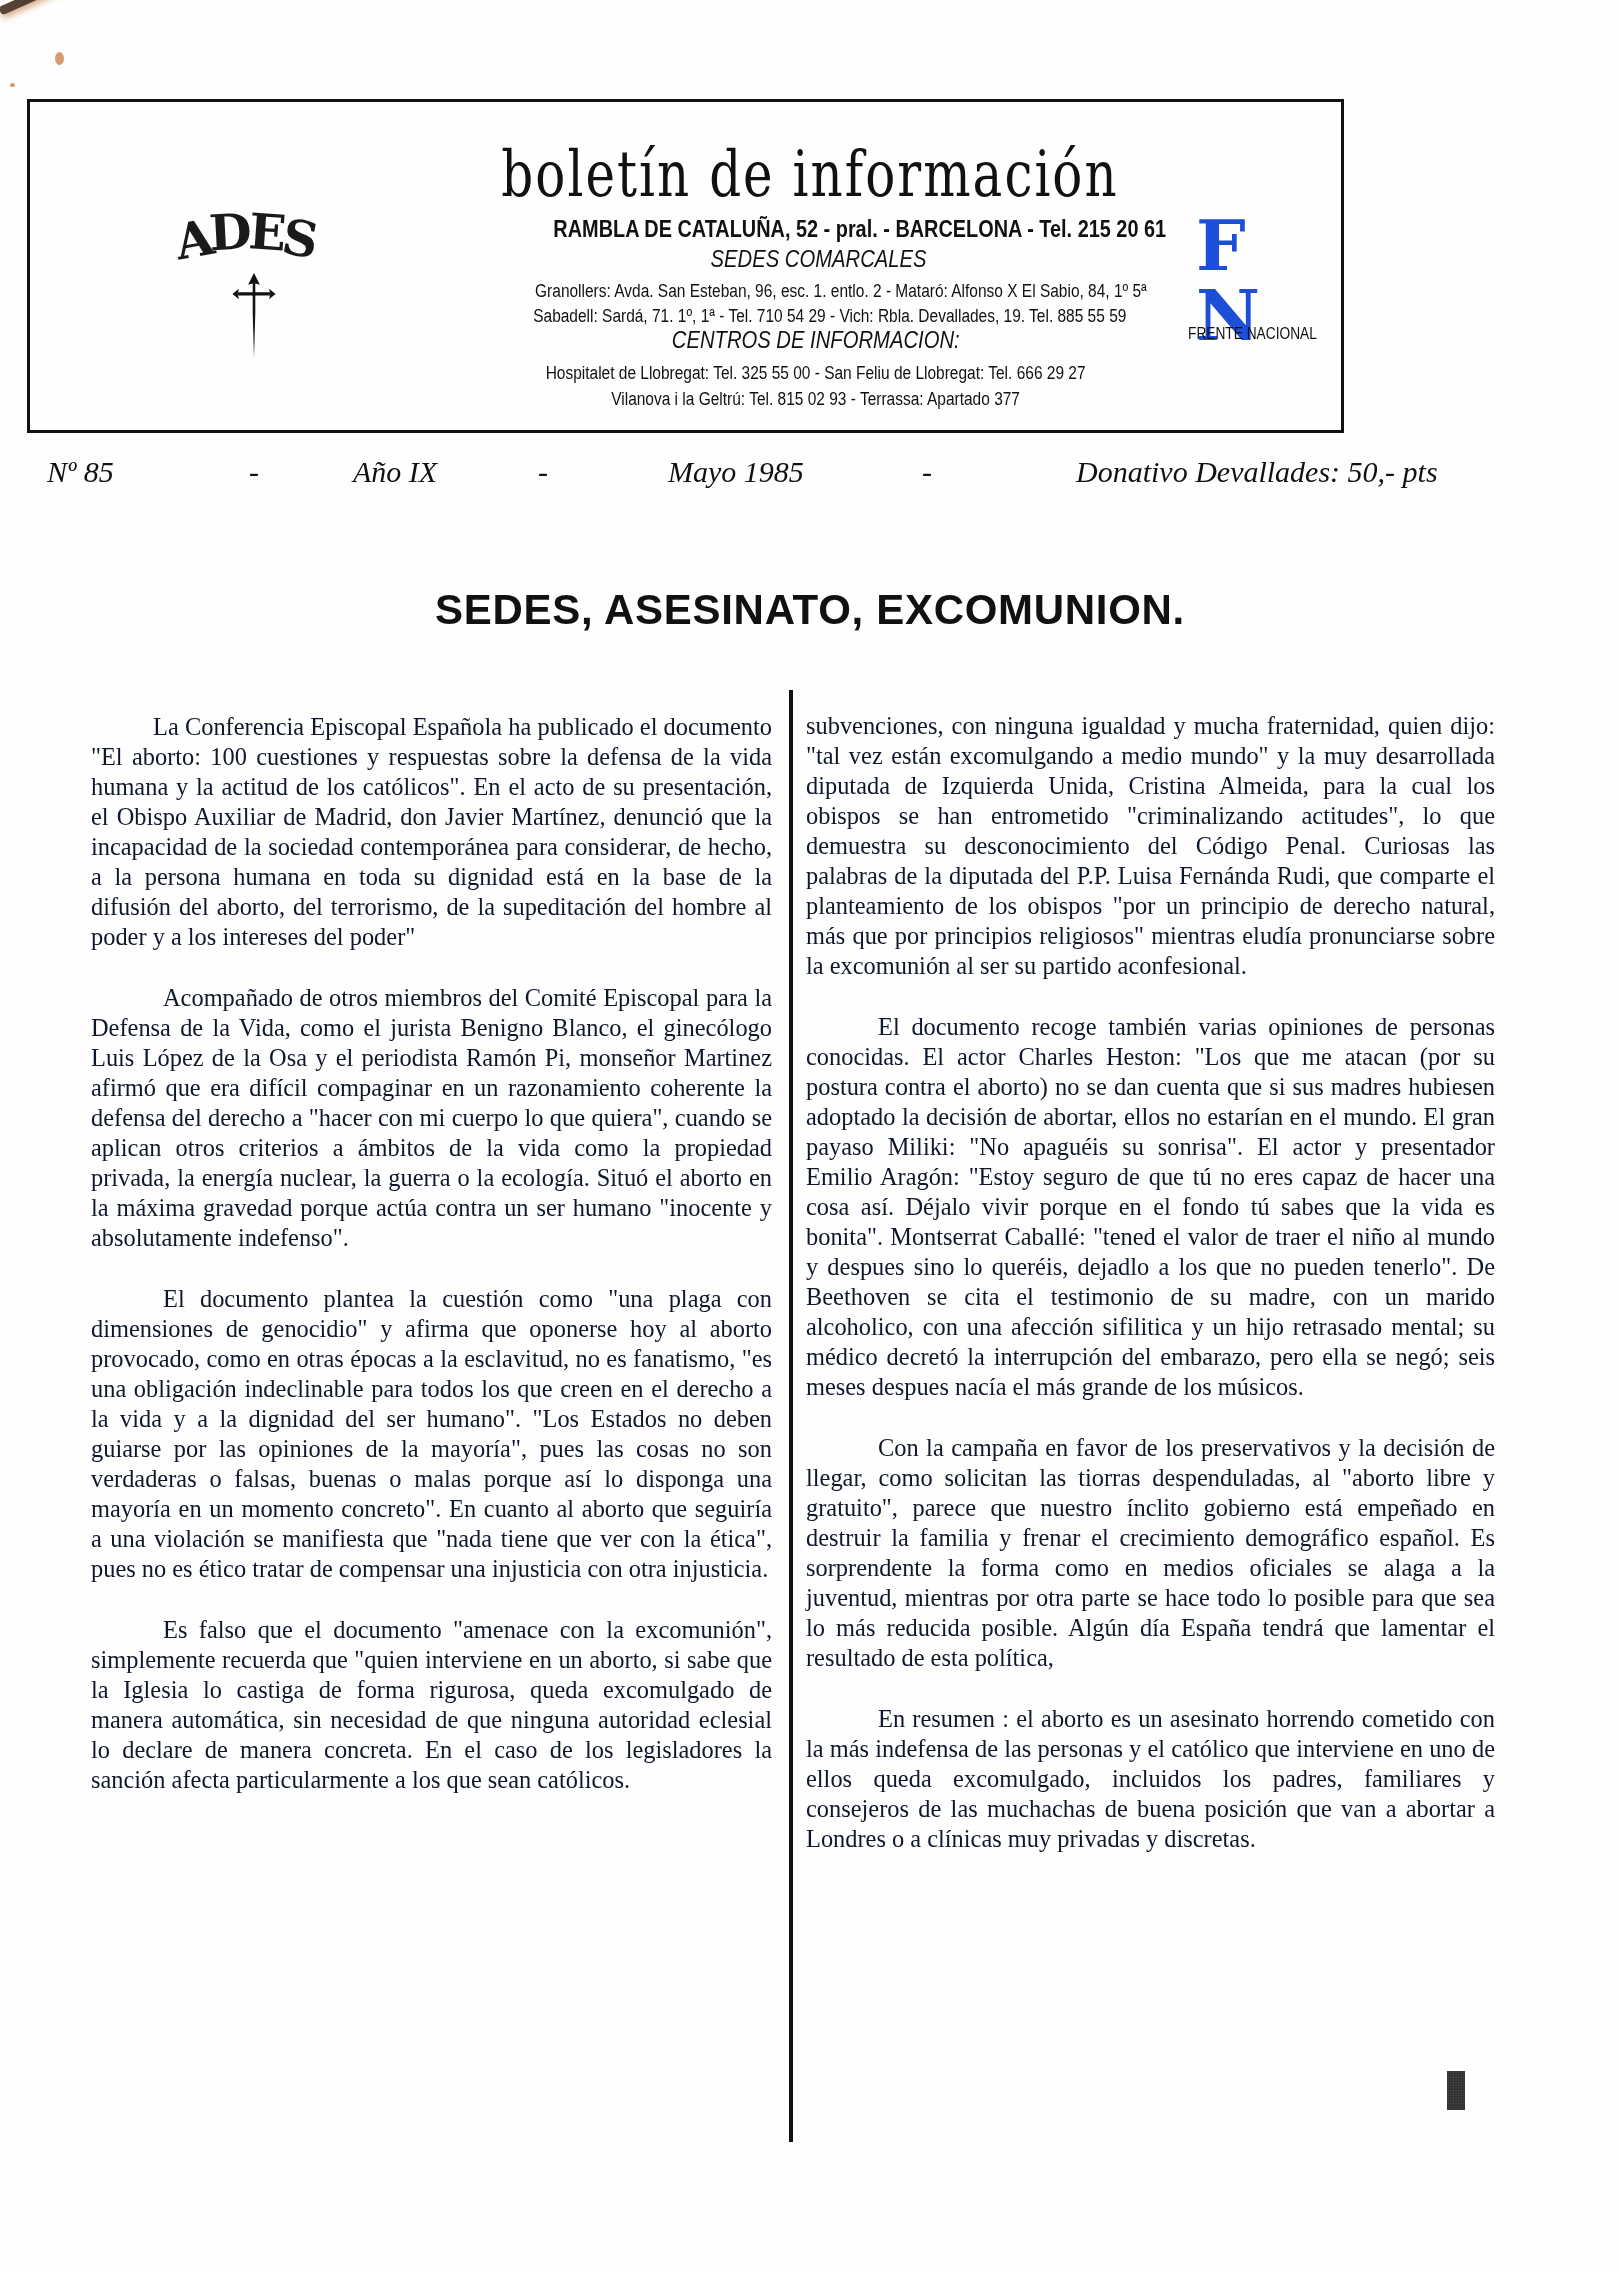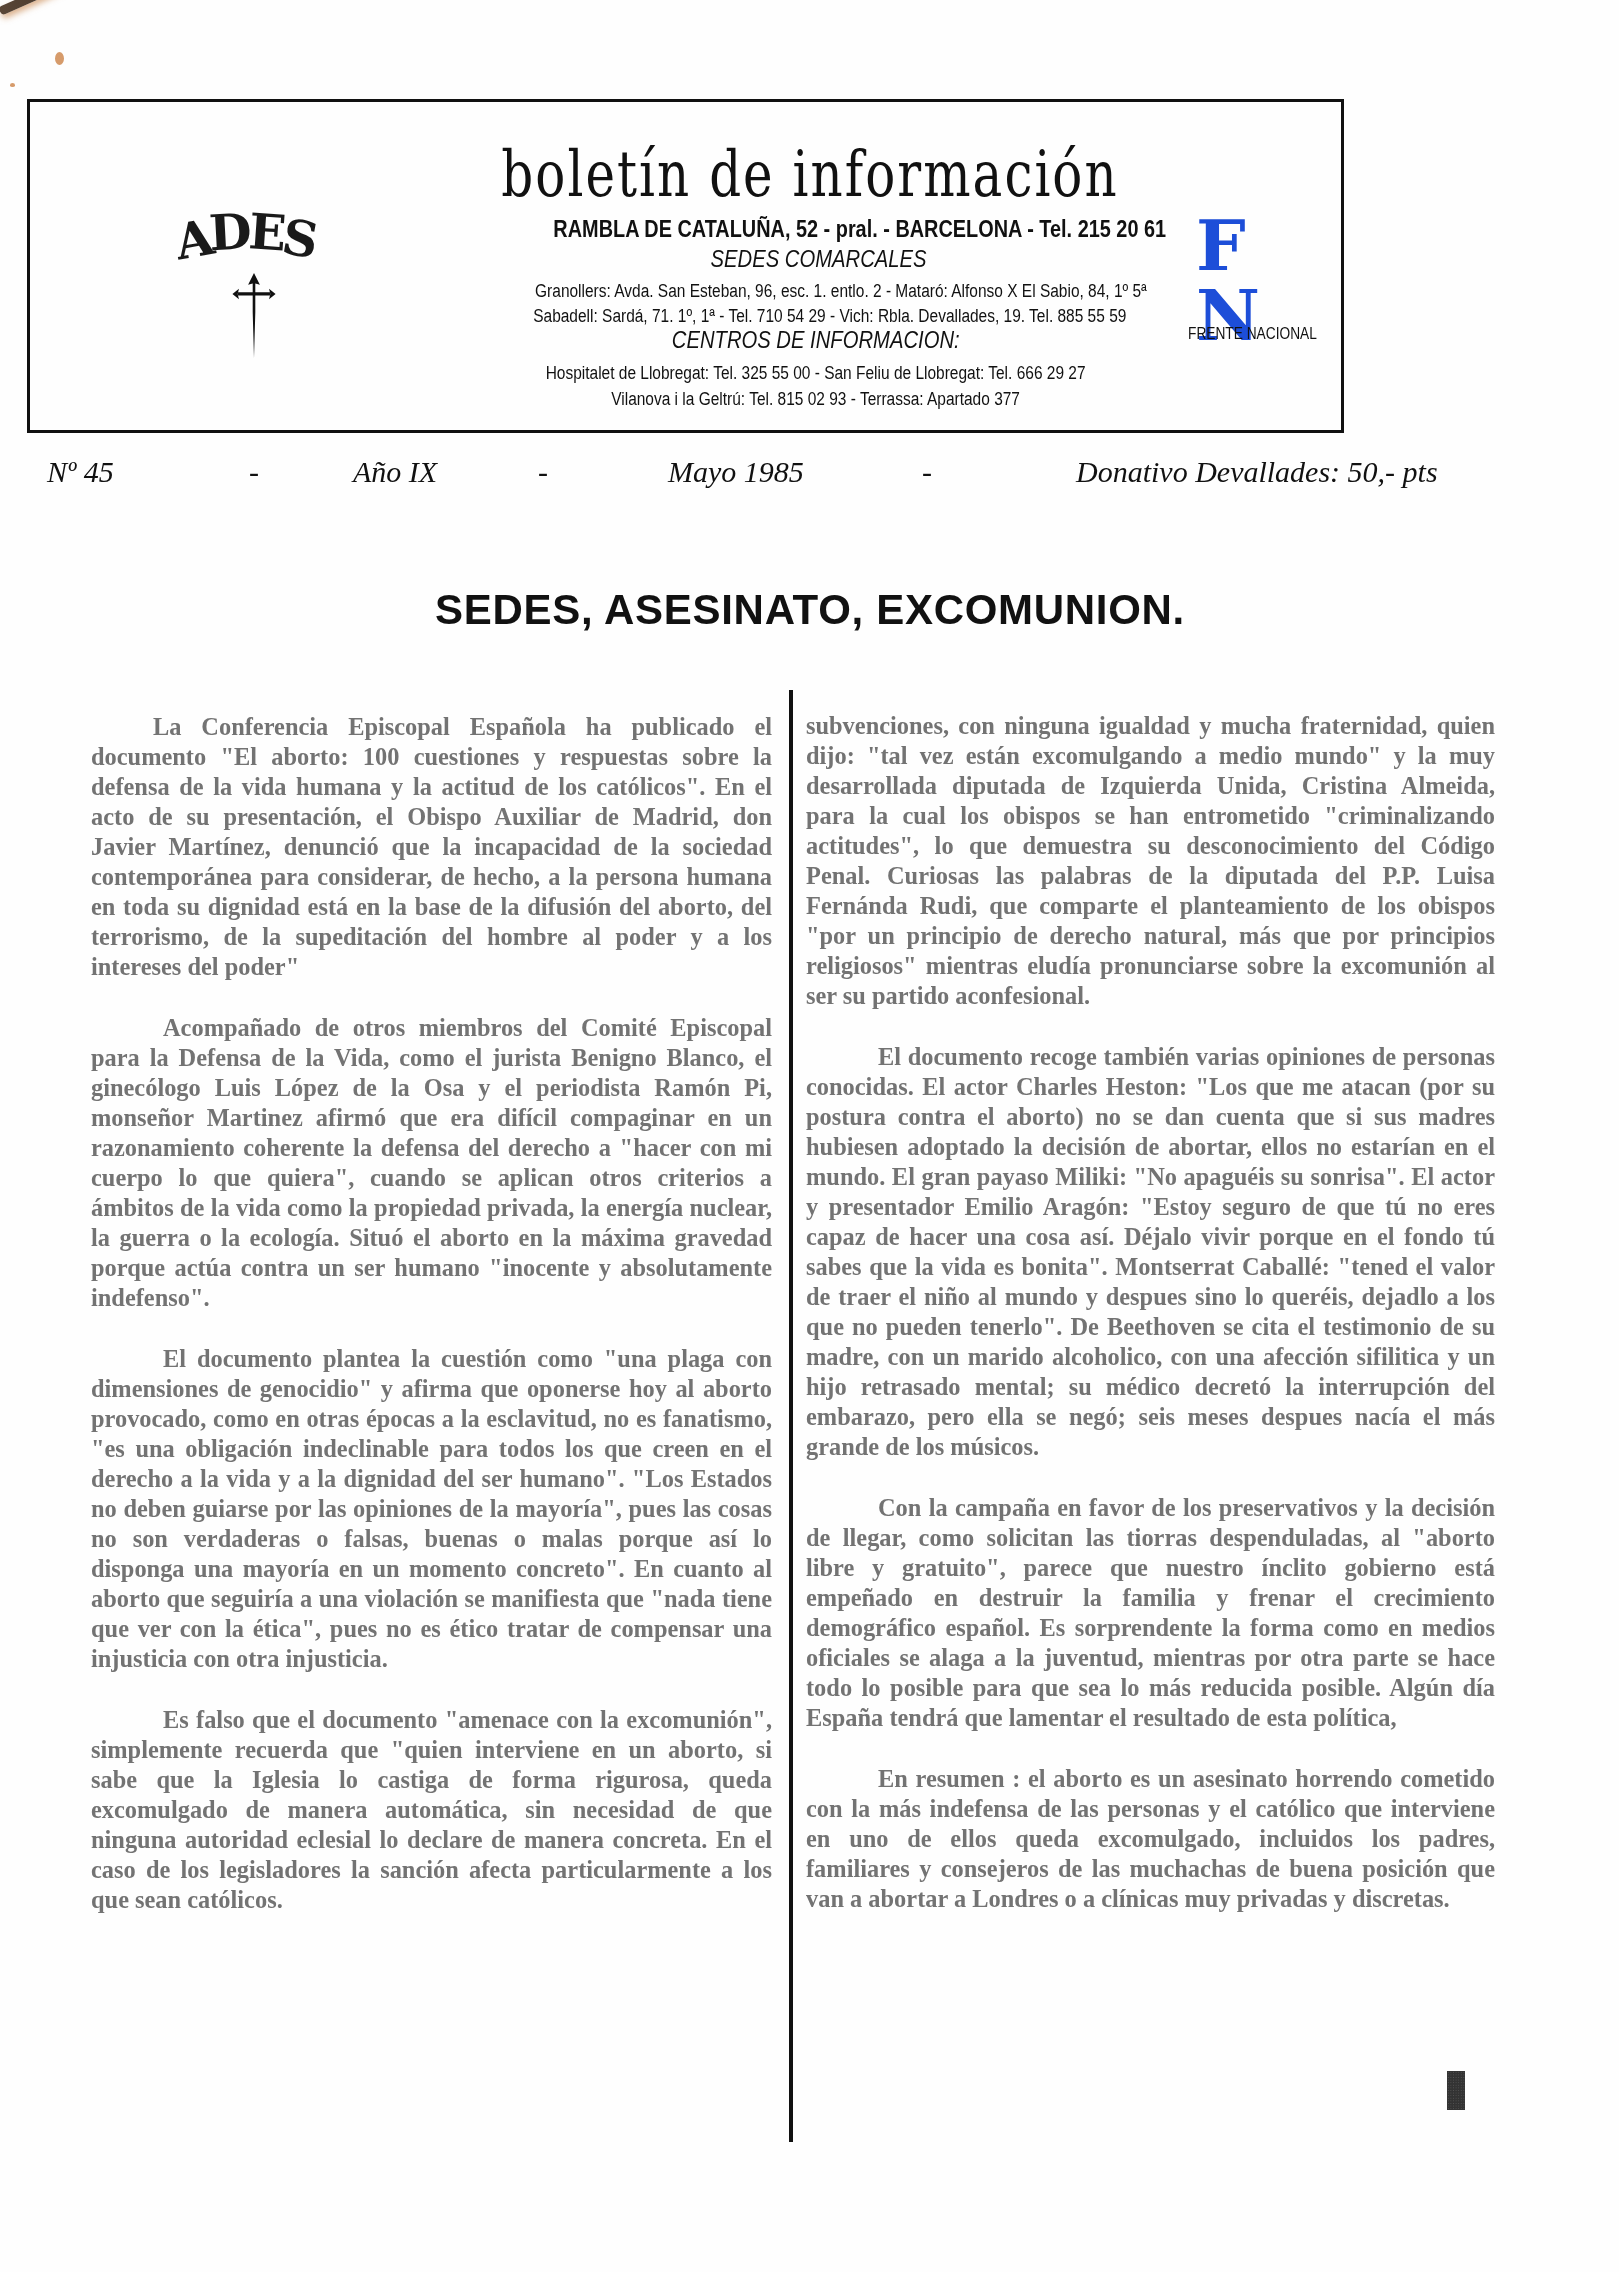--- a/index.html
+++ b/index.html
@@ -67,21 +67,21 @@
   
   .article-title {
     position: absolute; left: 0; right: 0; top: 586px; text-align: center;
     font-family: "Liberation Sans", sans-serif; font-weight: bold; font-size: 42px;
     letter-spacing: 0.7px; color: #111;
   }
 
   
   .col {
     position: absolute; top: 712px; font-size: 24.4px; line-height: 30px;
-    text-align: justify; color: #737373; font-weight: bold;
+    text-align: justify; color: #0f172a;
   }
   .col.left { left: 91px; width: 681px; }
   .col.right { left: 806px; width: 689px; top: 711px; }
   .col p { margin: 0 0 31px 0; text-indent: 72px; hyphens: none; }
   .col p.noindent { text-indent: 0; }
   .col.left p:first-child { text-indent: 62px; }
   .col p.last { margin-bottom: 0; }
   .divider {
     position: absolute; left: 789px; top: 690px; width: 3.9px; height: 1452px; background: #111;
   }
@@ -116,21 +116,21 @@
 
 <div class="hline main">RAMBLA DE CATALUÑA, 52 - pral. - BARCELONA - Tel. 215 20 61</div>
 <div class="hline sedes">SEDES COMARCALES</div>
 <div class="hline small l1">Granollers: Avda. San Esteban, 96, esc. 1. entlo. 2 - Mataró: Alfonso X El Sabio, 84, 1º 5ª</div>
 <div class="hline small l2">Sabadell: Sardá, 71. 1º, 1ª - Tel. 710 54 29 - Vich: Rbla. Devallades, 19. Tel. 885 55 59</div>
 <div class="hline centros">CENTROS DE INFORMACION:</div>
 <div class="hline small l3">Hospitalet de Llobregat: Tel. 325 55 00 - San Feliu de Llobregat: Tel. 666 29 27</div>
 <div class="hline small l4">Vilanova i la Geltrú: Tel. 815 02 93 - Terrassa: Apartado 377</div>
 
 <div class="issue-line">
-  <span style="left:47px;">Nº 45</span>
+  <span style="left:47px;">Nº 85</span>
   <span style="left:249px;font-style:normal;">-</span>
   <span style="left:353px;">Año IX</span>
   <span style="left:538px;font-style:normal;">-</span>
   <span style="left:668px;">Mayo 1985</span>
   <span style="left:922px;font-style:normal;">-</span>
   <span style="left:1076px;">Donativo Devallades: 50,- pts</span>
 </div>
 
 <h1 class="article-title" style="margin:0;">SEDES, ASESINATO, EXCOMUNION.</h1>
 

